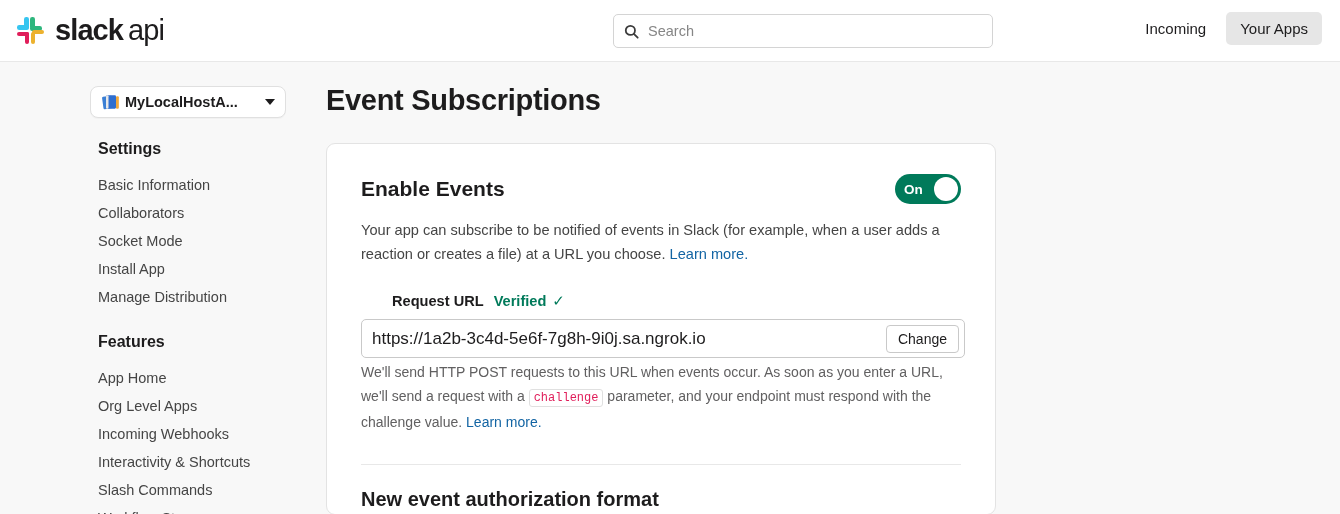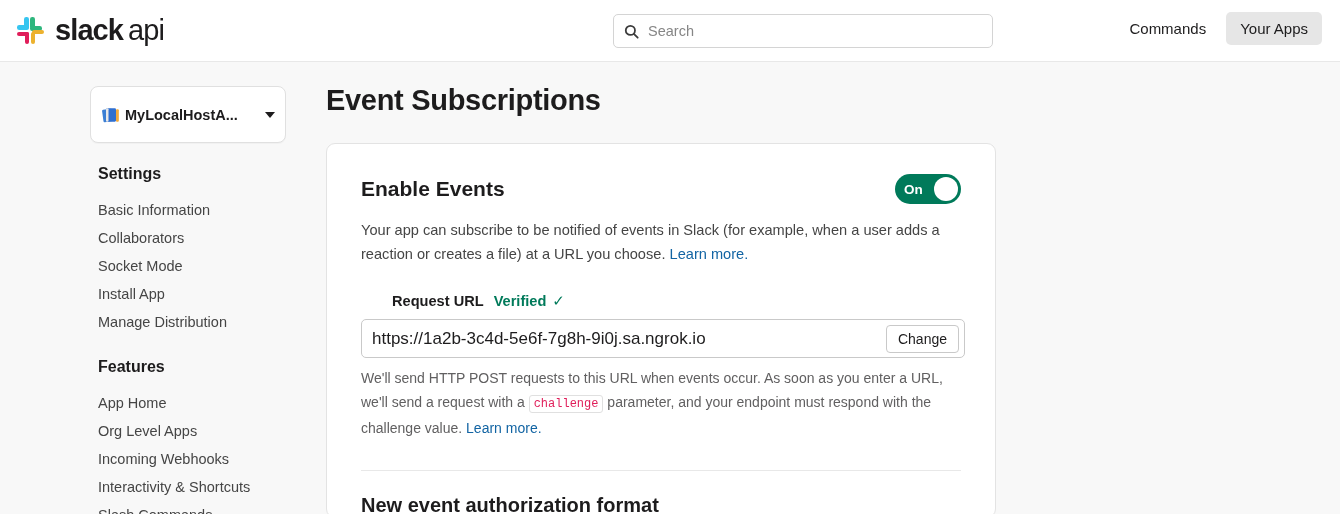--- a/index.html
+++ b/index.html
@@ -123,21 +123,21 @@
 
   .sidebar {
     width: 300px;
     flex: none;
     padding: 24px 0 0 0;
   }
 
   .app-switcher {
     margin: 0 0 0 90px;
     width: 196px;
-    height: 57px;
+    height: 32px;
     background: #fff;
     border: 1px solid #e0e0e0;
     border-radius: 8px;
     display: flex;
     align-items: center;
     padding: 0 10px;
     gap: 4px;
     cursor: pointer;
     box-shadow: 0 1px 1px rgba(0,0,0,0.03);
   }
@@ -297,21 +297,21 @@
     border: 1px solid #c9c9c9;
     border-radius: 4px;
     padding: 5px 11px;
     cursor: pointer;
   }
 
   .help {
     font-size: 14px;
     line-height: 24px;
     color: #616061;
-    margin-top: 8px;
+    margin-top: 2px;
     max-width: 590px;
   }
   code.chip {
     font-family: "Liberation Mono", monospace;
     font-size: 12px;
     color: #e01e5a;
     background: #fff;
     border: 1px solid #e0e0e0;
     border-radius: 3px;
     padding: 1px 4px;
@@ -354,21 +354,21 @@
     <div class="search-box">
       <svg class="search-icon" width="15" height="15" viewBox="0 0 16 16" fill="none">
         <circle cx="6.8" cy="6.8" r="4.9" stroke="#3b3b3b" stroke-width="1.9"></circle>
         <line x1="10.5" y1="10.5" x2="14.6" y2="14.6" stroke="#3b3b3b" stroke-width="1.9" stroke-linecap="round"></line>
       </svg>
       <input class="search-input" type="text" placeholder="Search" style="">
     </div>
   </div>
 
   <nav class="nav">
-    <a href="#">Commands</a>
+    <a href="#">Incoming</a>
     <a href="#" class="active">Your Apps</a>
   </nav>
 </div>
 
 <div class="page">
 
   <aside class="sidebar">
 
     <div class="app-switcher">
       <svg class="app-icon" viewBox="0 0 24 24">

